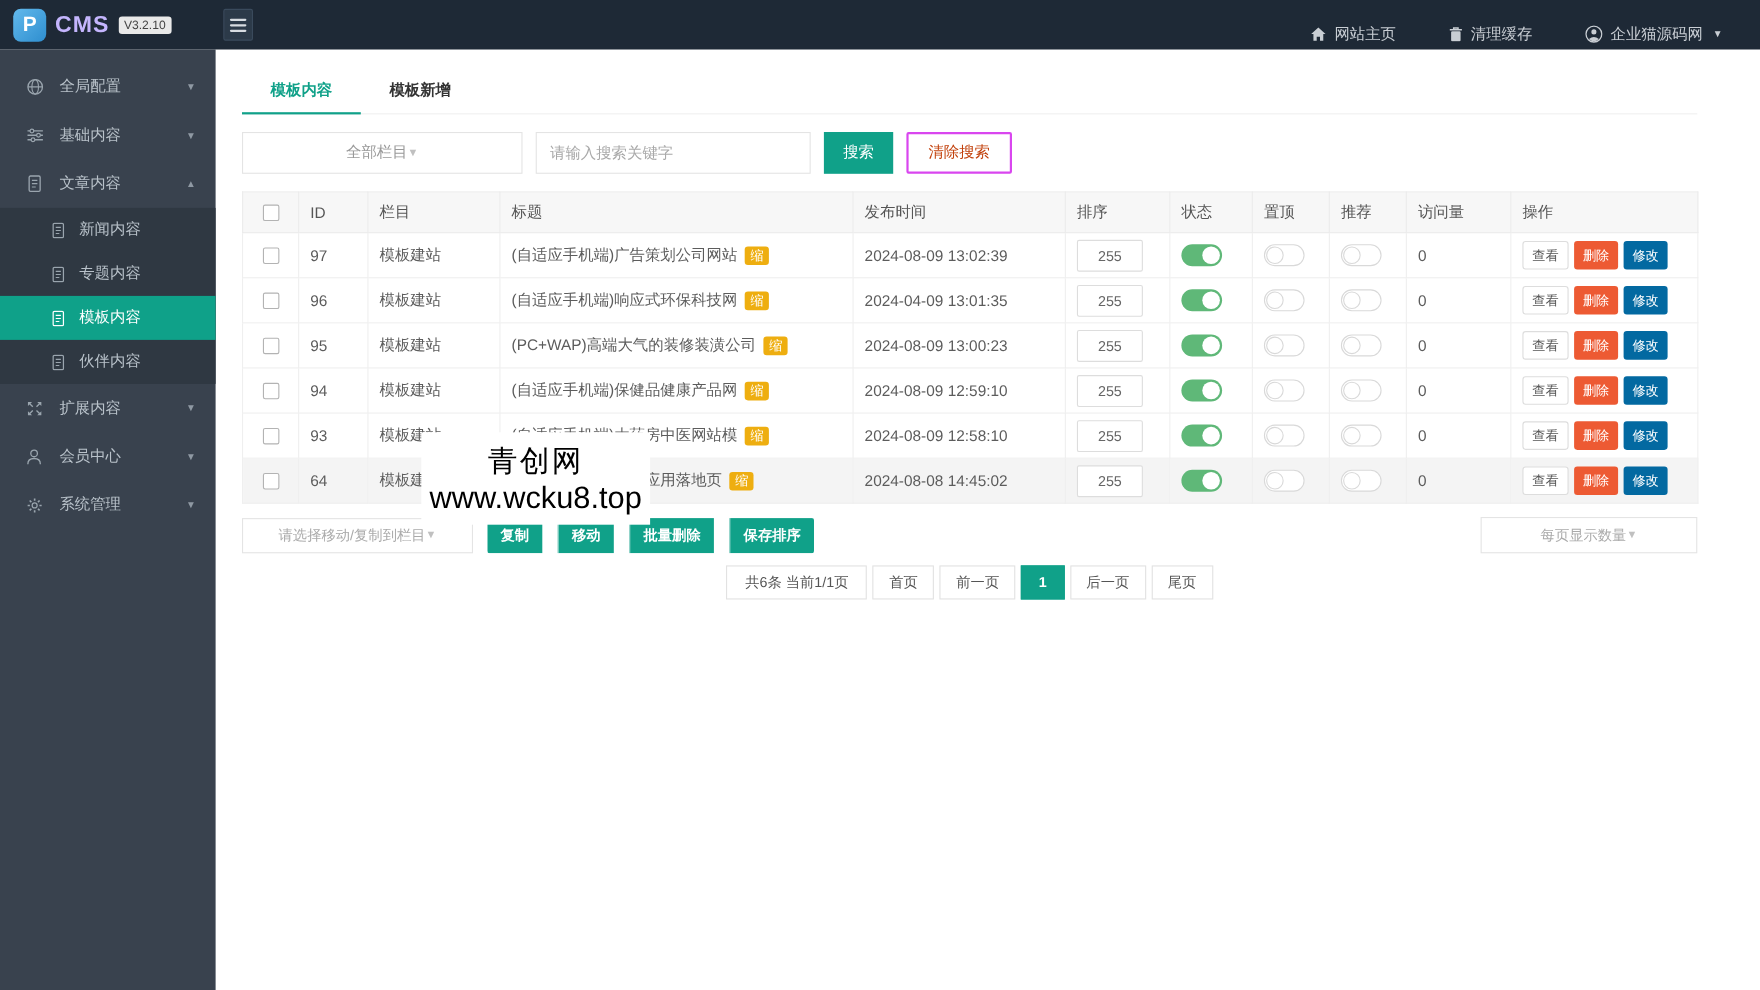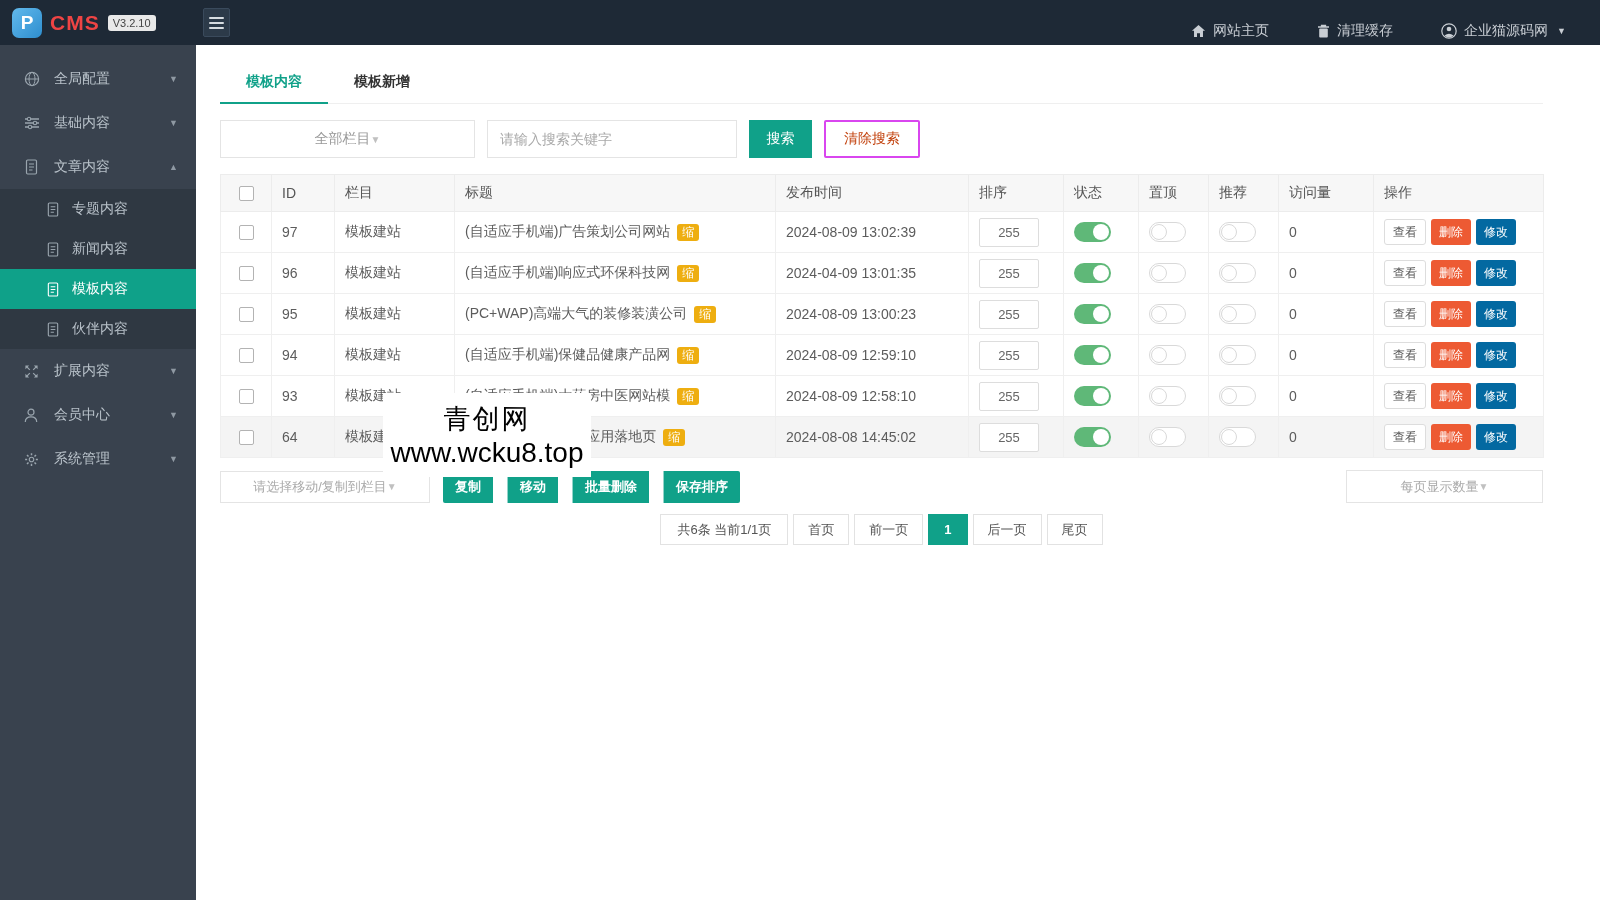--- a/index.html
+++ b/index.html
@@ -3,21 +3,21 @@
 <meta charset="utf-8">
 <style>
   * { margin:0; padding:0; box-sizing:border-box; }
   html,body { width:1600px; height:900px; overflow:hidden; }
   body { font-family:"Liberation Sans","DejaVu Sans",sans-serif; background:#fff; position:relative; }
 
   
   .topbar { position:absolute; top:0; left:0; width:1600px; height:45px; background:#1e2936; display:flex; align-items:center; z-index:20; }
   .logo-area { width:196px; display:flex; align-items:center; gap:8px; padding-left:12px; }
   .logo-mark { width:30px; height:30px; border-radius:7px; background:linear-gradient(135deg,#62b9ec,#2e8ecf); color:#fff; font-weight:bold; font-size:19px; display:flex; align-items:center; justify-content:center; }
-  .logo-text { color:#ef4444; font-size:21px; font-weight:bold; letter-spacing:1px; }
+  .logo-text { color:#c4b5fd; font-size:21px; font-weight:bold; letter-spacing:1px; }
   .version-badge { background:#e9e9e9; color:#444; font-size:11px; padding:2px 5px; border-radius:3px; }
   .hamburger { position:absolute; left:203px; top:8px; width:27px; height:29px; background:#2c3a49; border:1px solid #3a4a5c; border-radius:2px; display:flex; flex-direction:column; justify-content:center; gap:3px; padding:0 5px; cursor:pointer; }
   .hamburger i { display:block; height:2px; background:#d7dce1; border-radius:1px; }
   .topbar-right { margin-left:auto; display:flex; align-items:center; gap:48px; padding-right:34px; }
   .topbar-link { display:flex; align-items:center; gap:7px; color:#c9ced4; font-size:14px; cursor:pointer;margin-top:16px; }
   .topbar-link svg { display:block; }
   .caret { font-size:9px; color:#c9ced4; margin-left:2px; }
 
   
   .sidebar { position:absolute; top:45px; left:0; width:196px; height:855px; background:#39424e; padding-top:12px; z-index:10; }
@@ -162,30 +162,30 @@
     <span class="chev">▲</span>
   </div>
   <div class="submenu">
     <div class="sub-item">
       <span class="s-icon">
           <svg width="14" height="15" viewBox="0 0 15 16">
             <rect x="2.5" y="1" width="10" height="14" rx="1.2" stroke="#9aa5ae" stroke-width="1.2" fill="none"></rect>
             <path d="M5 5 H10 M5 8 H10 M5 11 H8.5" stroke="#9aa5ae" stroke-width="1.1"></path>
           </svg>
         </span>
-      <span>专题内容</span>
+      <span>新闻内容</span>
     </div>
     <div class="sub-item">
       <span class="s-icon">
           <svg width="14" height="15" viewBox="0 0 15 16">
             <rect x="2.5" y="1" width="10" height="14" rx="1.2" stroke="#9aa5ae" stroke-width="1.2" fill="none"></rect>
             <path d="M5 5 H10 M5 8 H10 M5 11 H8.5" stroke="#9aa5ae" stroke-width="1.1"></path>
           </svg>
         </span>
-      <span>新闻内容</span>
+      <span>专题内容</span>
     </div>
     <div class="sub-item active">
       <span class="s-icon">
           <svg width="14" height="15" viewBox="0 0 15 16">
             <rect x="2.5" y="1" width="10" height="14" rx="1.2" stroke="#fff" stroke-width="1.2" fill="none"></rect>
             <path d="M5 5 H10 M5 8 H10 M5 11 H8.5" stroke="#fff" stroke-width="1.1"></path>
           </svg>
         </span>
       <span>模板内容</span>
     </div>

